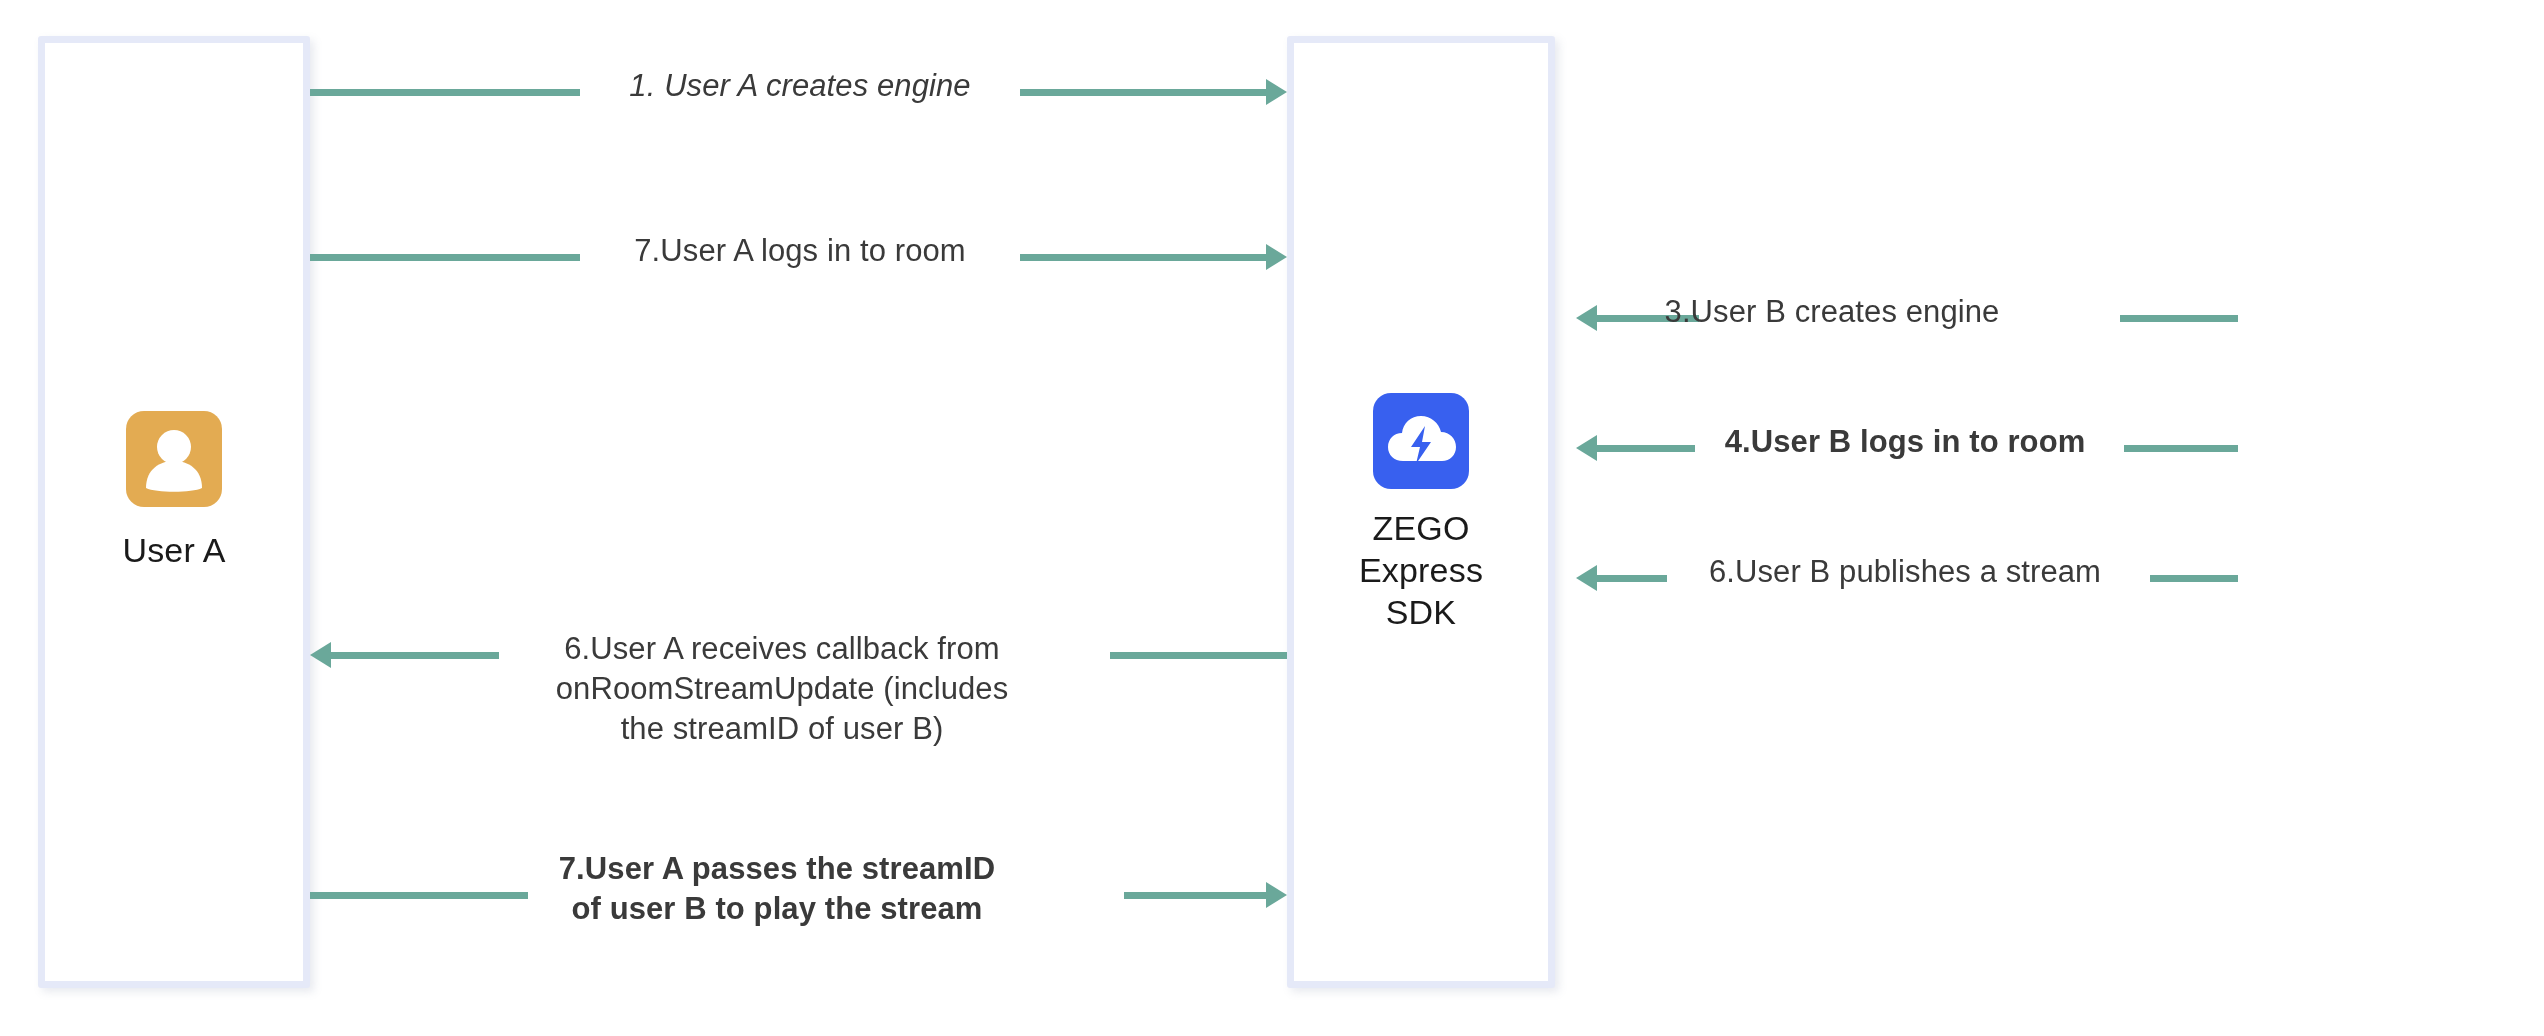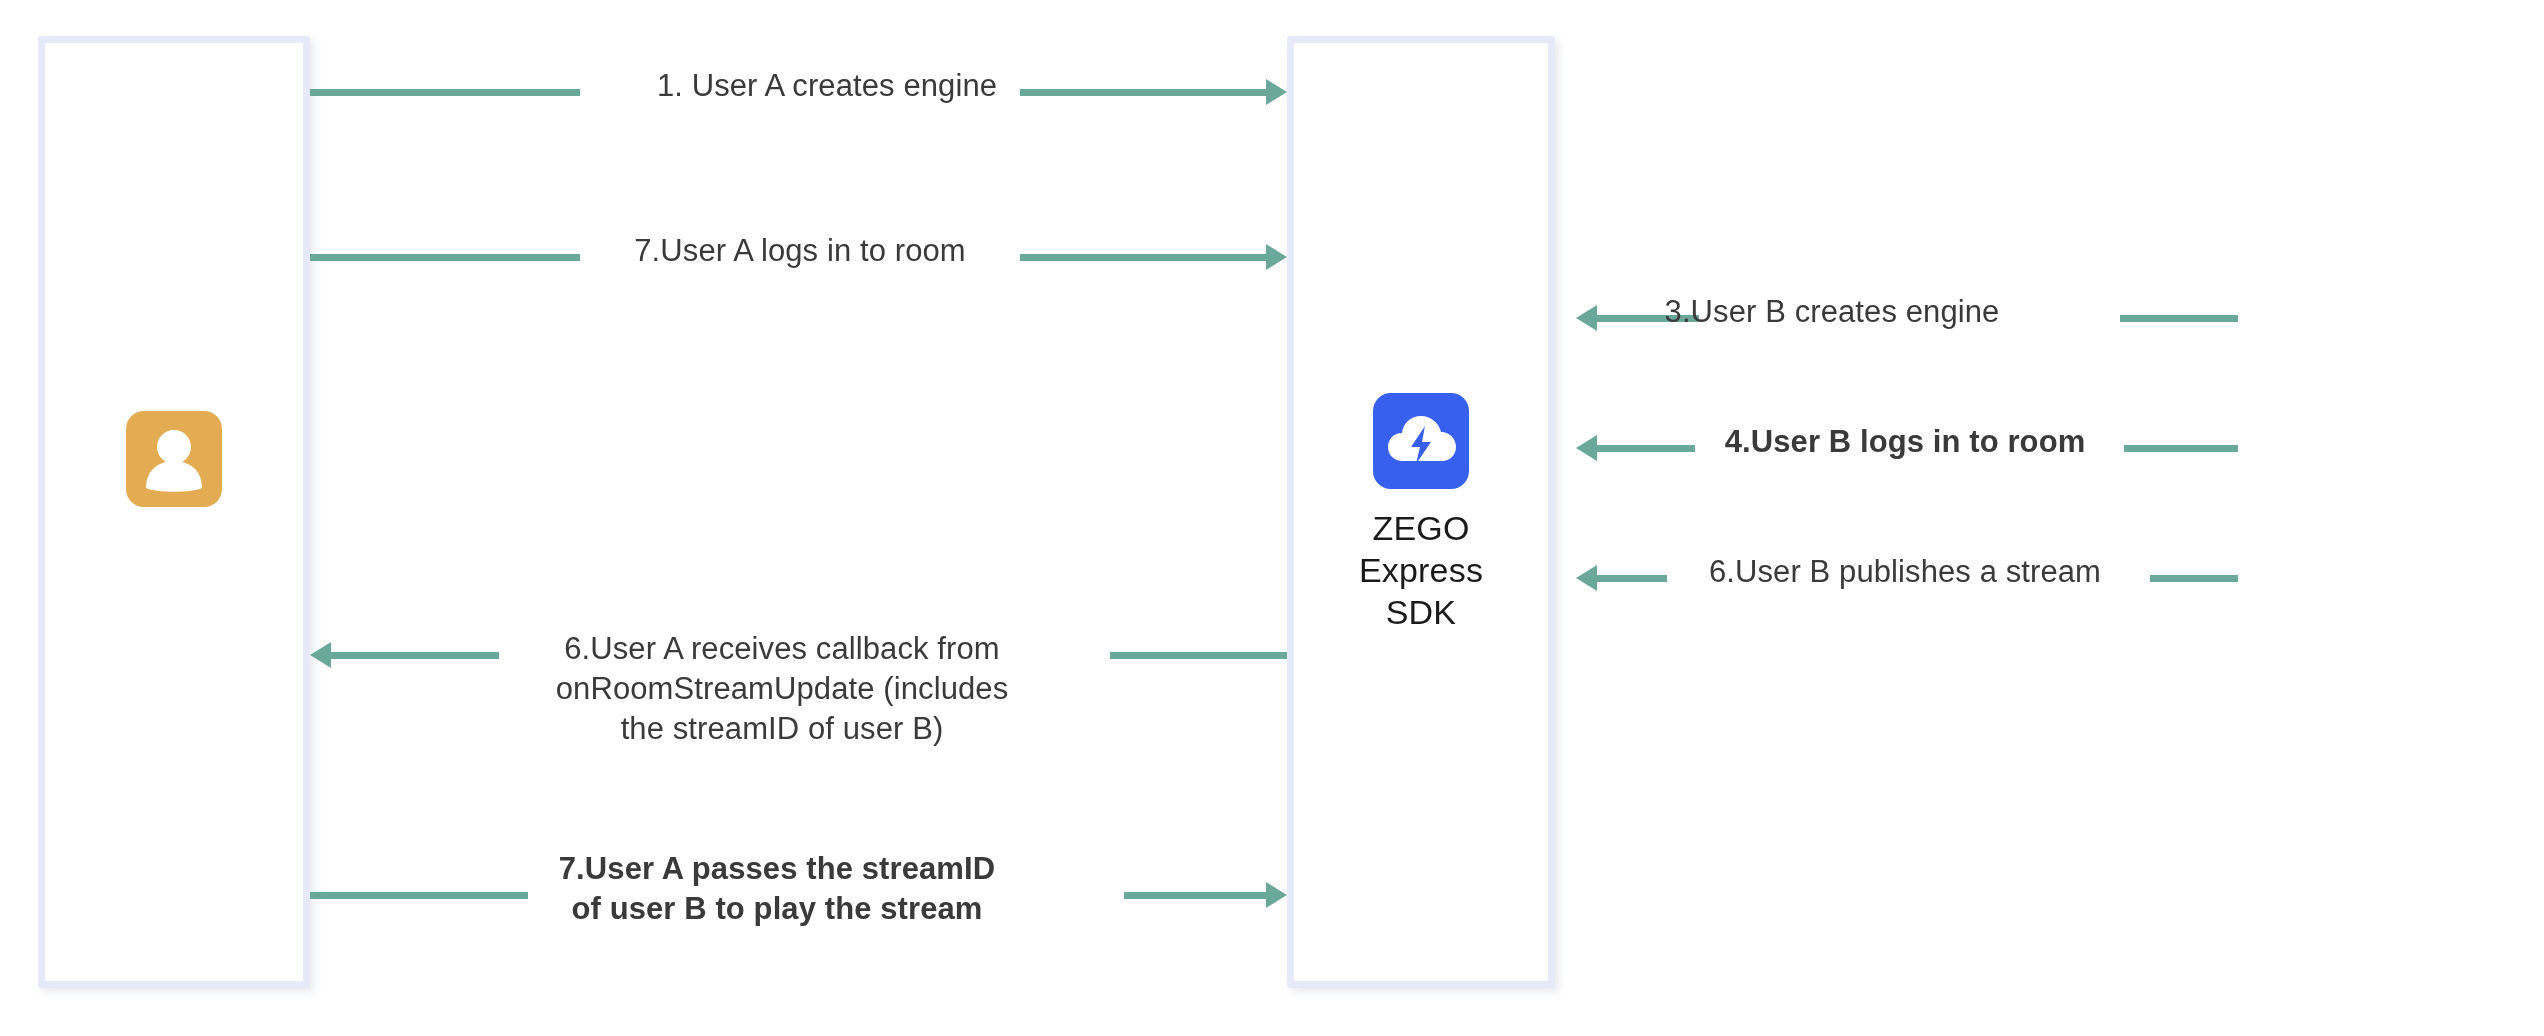--- a/index.html
+++ b/index.html
@@ -104,41 +104,42 @@
 <div id="canvas">
 
   <div class="lane" id="lane-user-a">
     <div class="actor" id="actor-user-a">
       <div class="avatar user-a">
         <svg viewBox="0 0 96 96" width="96" height="96" aria-hidden="true">
           <circle cx="48" cy="36" r="17" fill="#ffffff"></circle>
           <path d="M20 77 C20 58 34 50 48 50 C62 50 76 58 76 77 C66 82 30 82 20 77 Z" fill="#ffffff"></path>
         </svg>
       </div>
+      <div class="actor-caption">User A</div>
     </div>
   </div>
 
   <div class="lane" id="lane-sdk">
     <div class="actor" id="actor-sdk">
       <div class="avatar sdk">
         <svg viewBox="0 0 96 96" width="96" height="96" aria-hidden="true">
           <path d="M30 68 C21 68 15 62 15 54 C15 46 21 40 29 40 C30 30 38 23 48 23 C58 23 66 30 68 39 C77 39 83 46 83 54 C83 62 77 68 69 68 Z" fill="#ffffff"></path>
           <path d="M52 33 L38 54 L47 54 L43 71 L58 49 L49 49 Z" fill="#3860ef"></path>
         </svg>
       </div>
       <div class="actor-caption" id="sdk-caption">ZEGO
 Express
 SDK</div>
     </div>
   </div>
 
 
   <div class="msg to-right" id="msg-1" style="left:0; top:92px;">
     <div class="line" style="left:310px; width:270px;"></div>
-    <div class="label" style="left:607px; top:-26px; width:440px;">1. User A creates engine</div>
+    <div class="label" style="left:580px; top:-26px; width:440px;font-style:italic;">1. User A creates engine</div>
     <div class="line" style="left:1020px; width:246px;"></div>
     <div class="head" style="left:1266px;"></div>
   </div>
 
   <div class="msg to-right" id="msg-2" style="left:0; top:257px;">
     <div class="line" style="left:310px; width:270px;"></div>
     <div class="label" style="left:580px; top:-26px; width:440px;">7.User A logs in to room</div>
     <div class="line" style="left:1020px; width:246px;"></div>
     <div class="head" style="left:1266px;"></div>
   </div>

